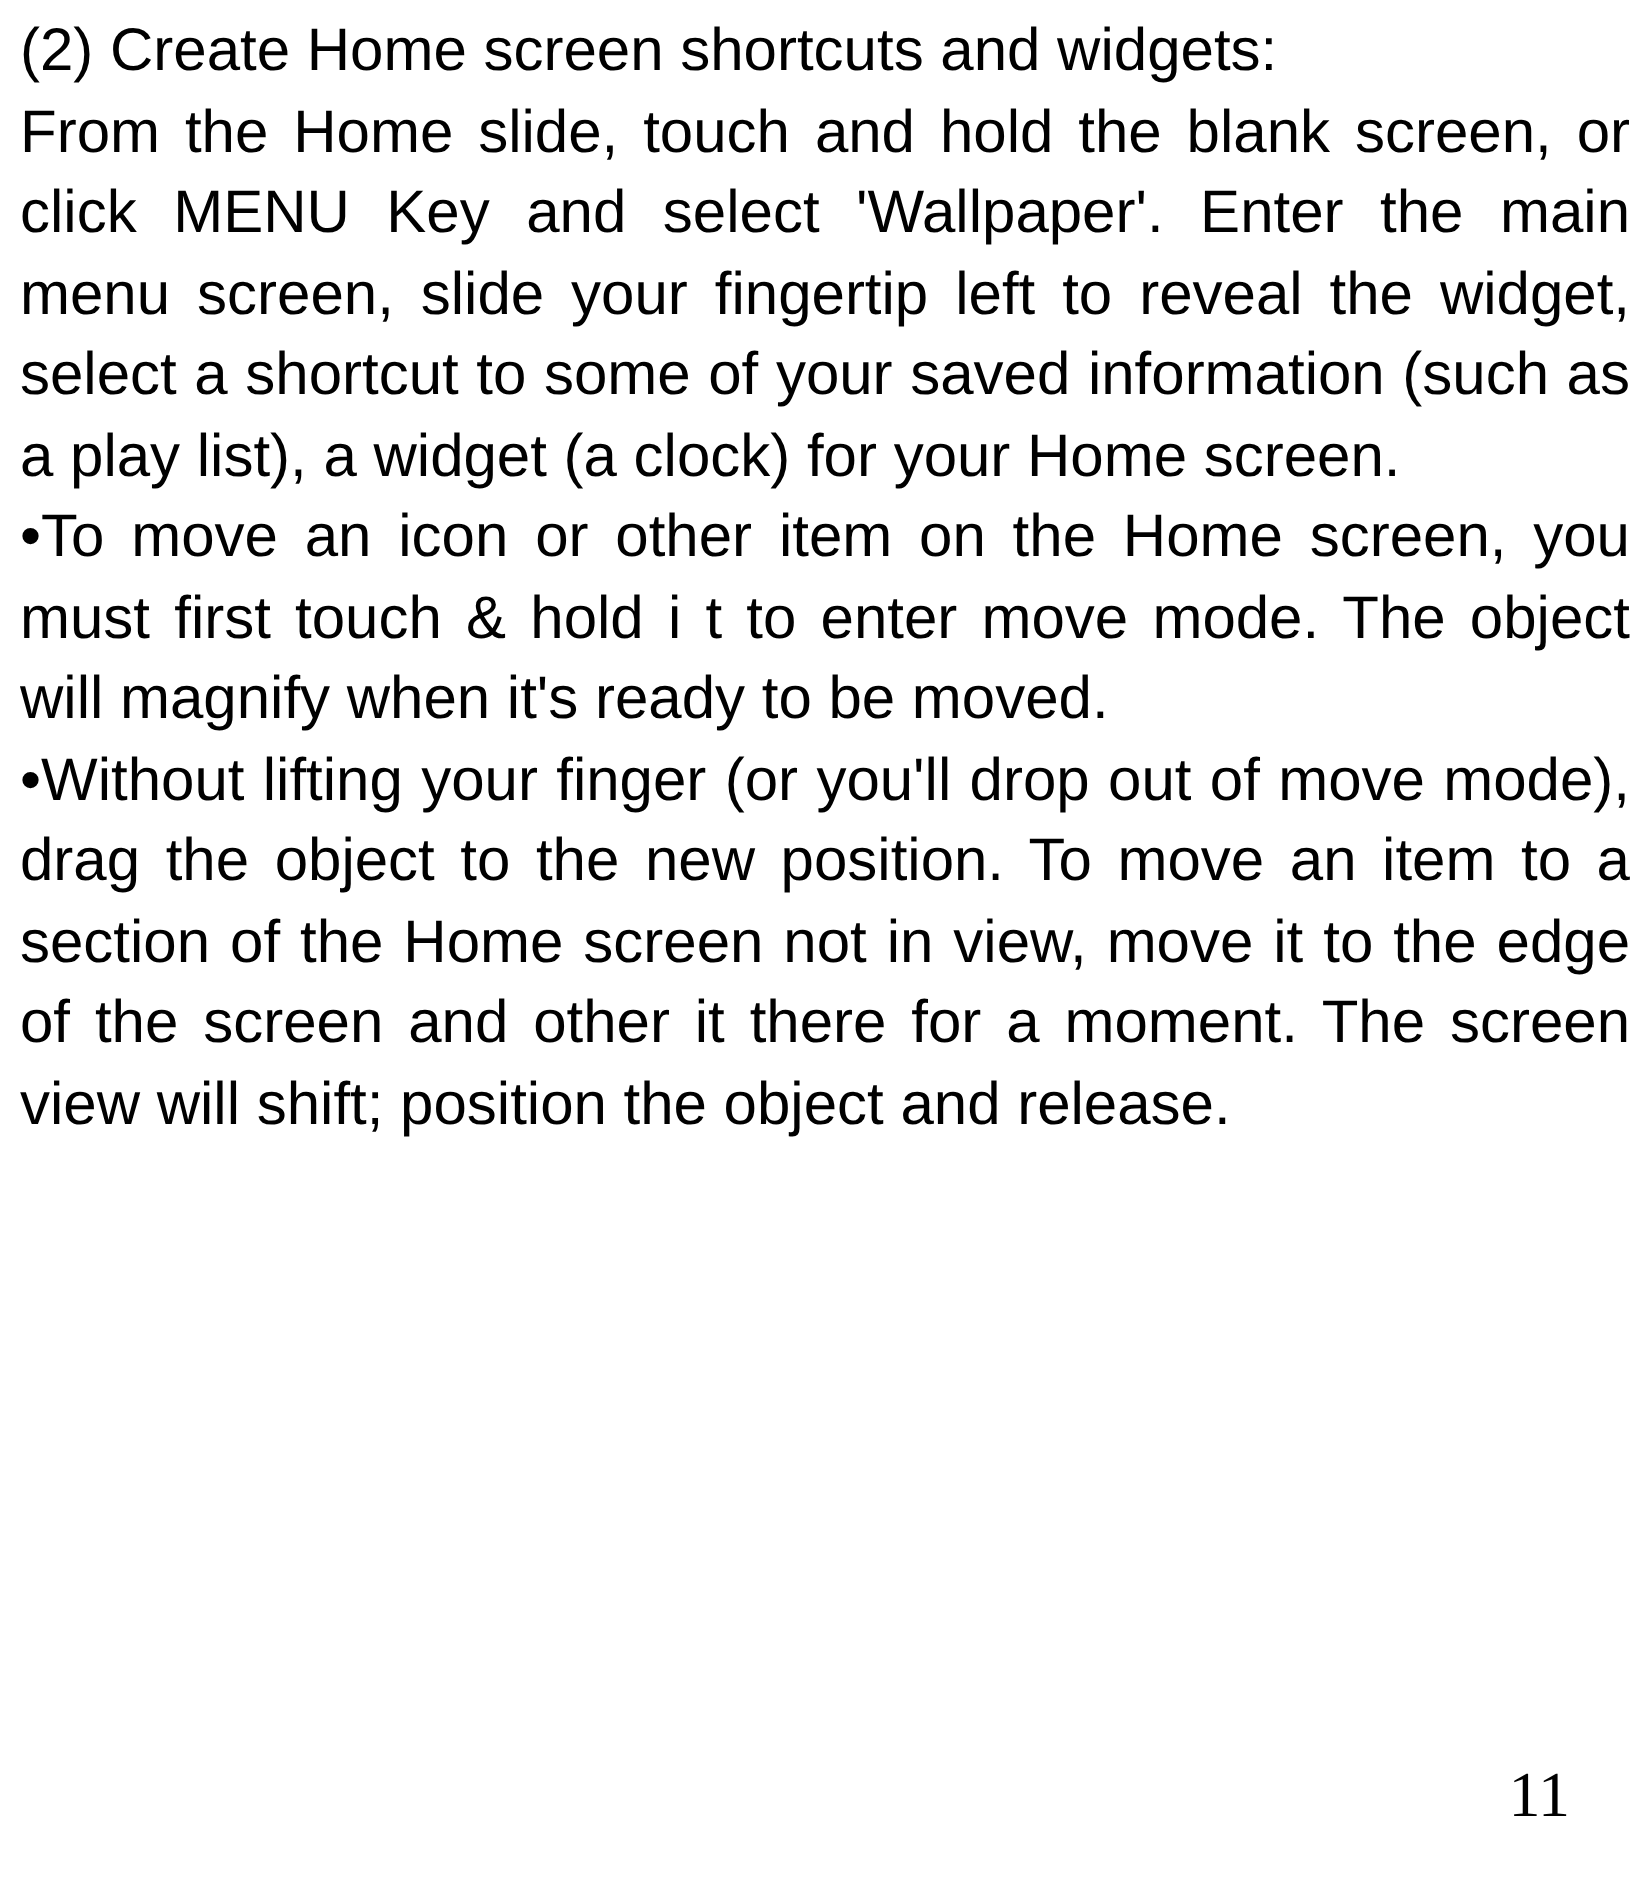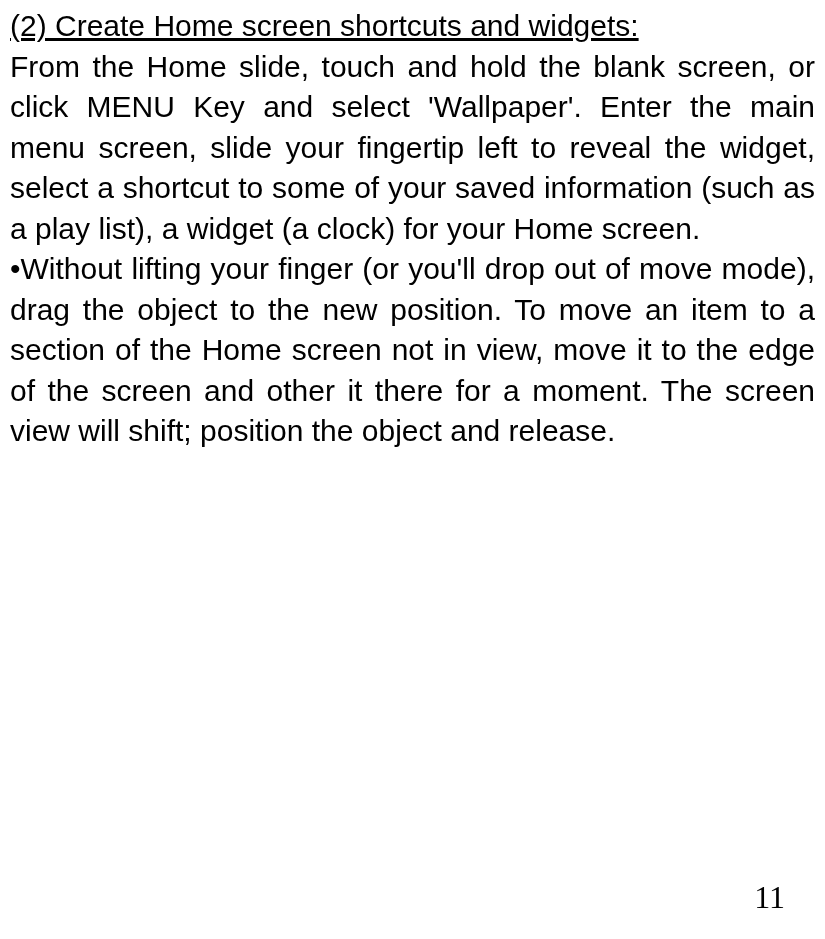--- a/index.html
+++ b/index.html
@@ -17,33 +17,33 @@
       color: #000000;
       padding: 6px 10px 0 10px;
       position: relative;
     }
     .content {
       text-align: justify;
       text-justify: inter-word;
     }
     .heading {
       text-align: left;
-      text-decoration: underline;
     }
     .page-number {
       position: absolute;
       bottom: 20px;
       right: 40px;
       font-family: "Times New Roman", Times, serif;
       font-size: 32px;
       margin-top: 16px;
     }
   </style>
 </head>
 <body>
 
 <div class="content">
   <div class="heading">(2) Create Home screen shortcuts and widgets:</div>
   <div>From the Home slide, touch and hold the blank screen, or click MENU Key and select 'Wallpaper'. Enter the main menu screen, slide your fingertip left to reveal the widget, select a shortcut to some of your saved information (such as a play list), a widget (a clock) for your Home screen.</div>
+  <div>•To move an icon or other item on the Home screen, you must first touch &amp; hold i t to enter move mode. The object will magnify when it's ready to be moved.</div>
   <div>•Without lifting your finger (or you'll drop out of move mode), drag the object to the new position. To move an item to a section of the Home screen not in view, move it to the edge of the screen and other it there for a moment. The screen view will shift; position the object and release.</div>
 </div>
 
 <div class="page-number">11</div>
 
 </body></html>

